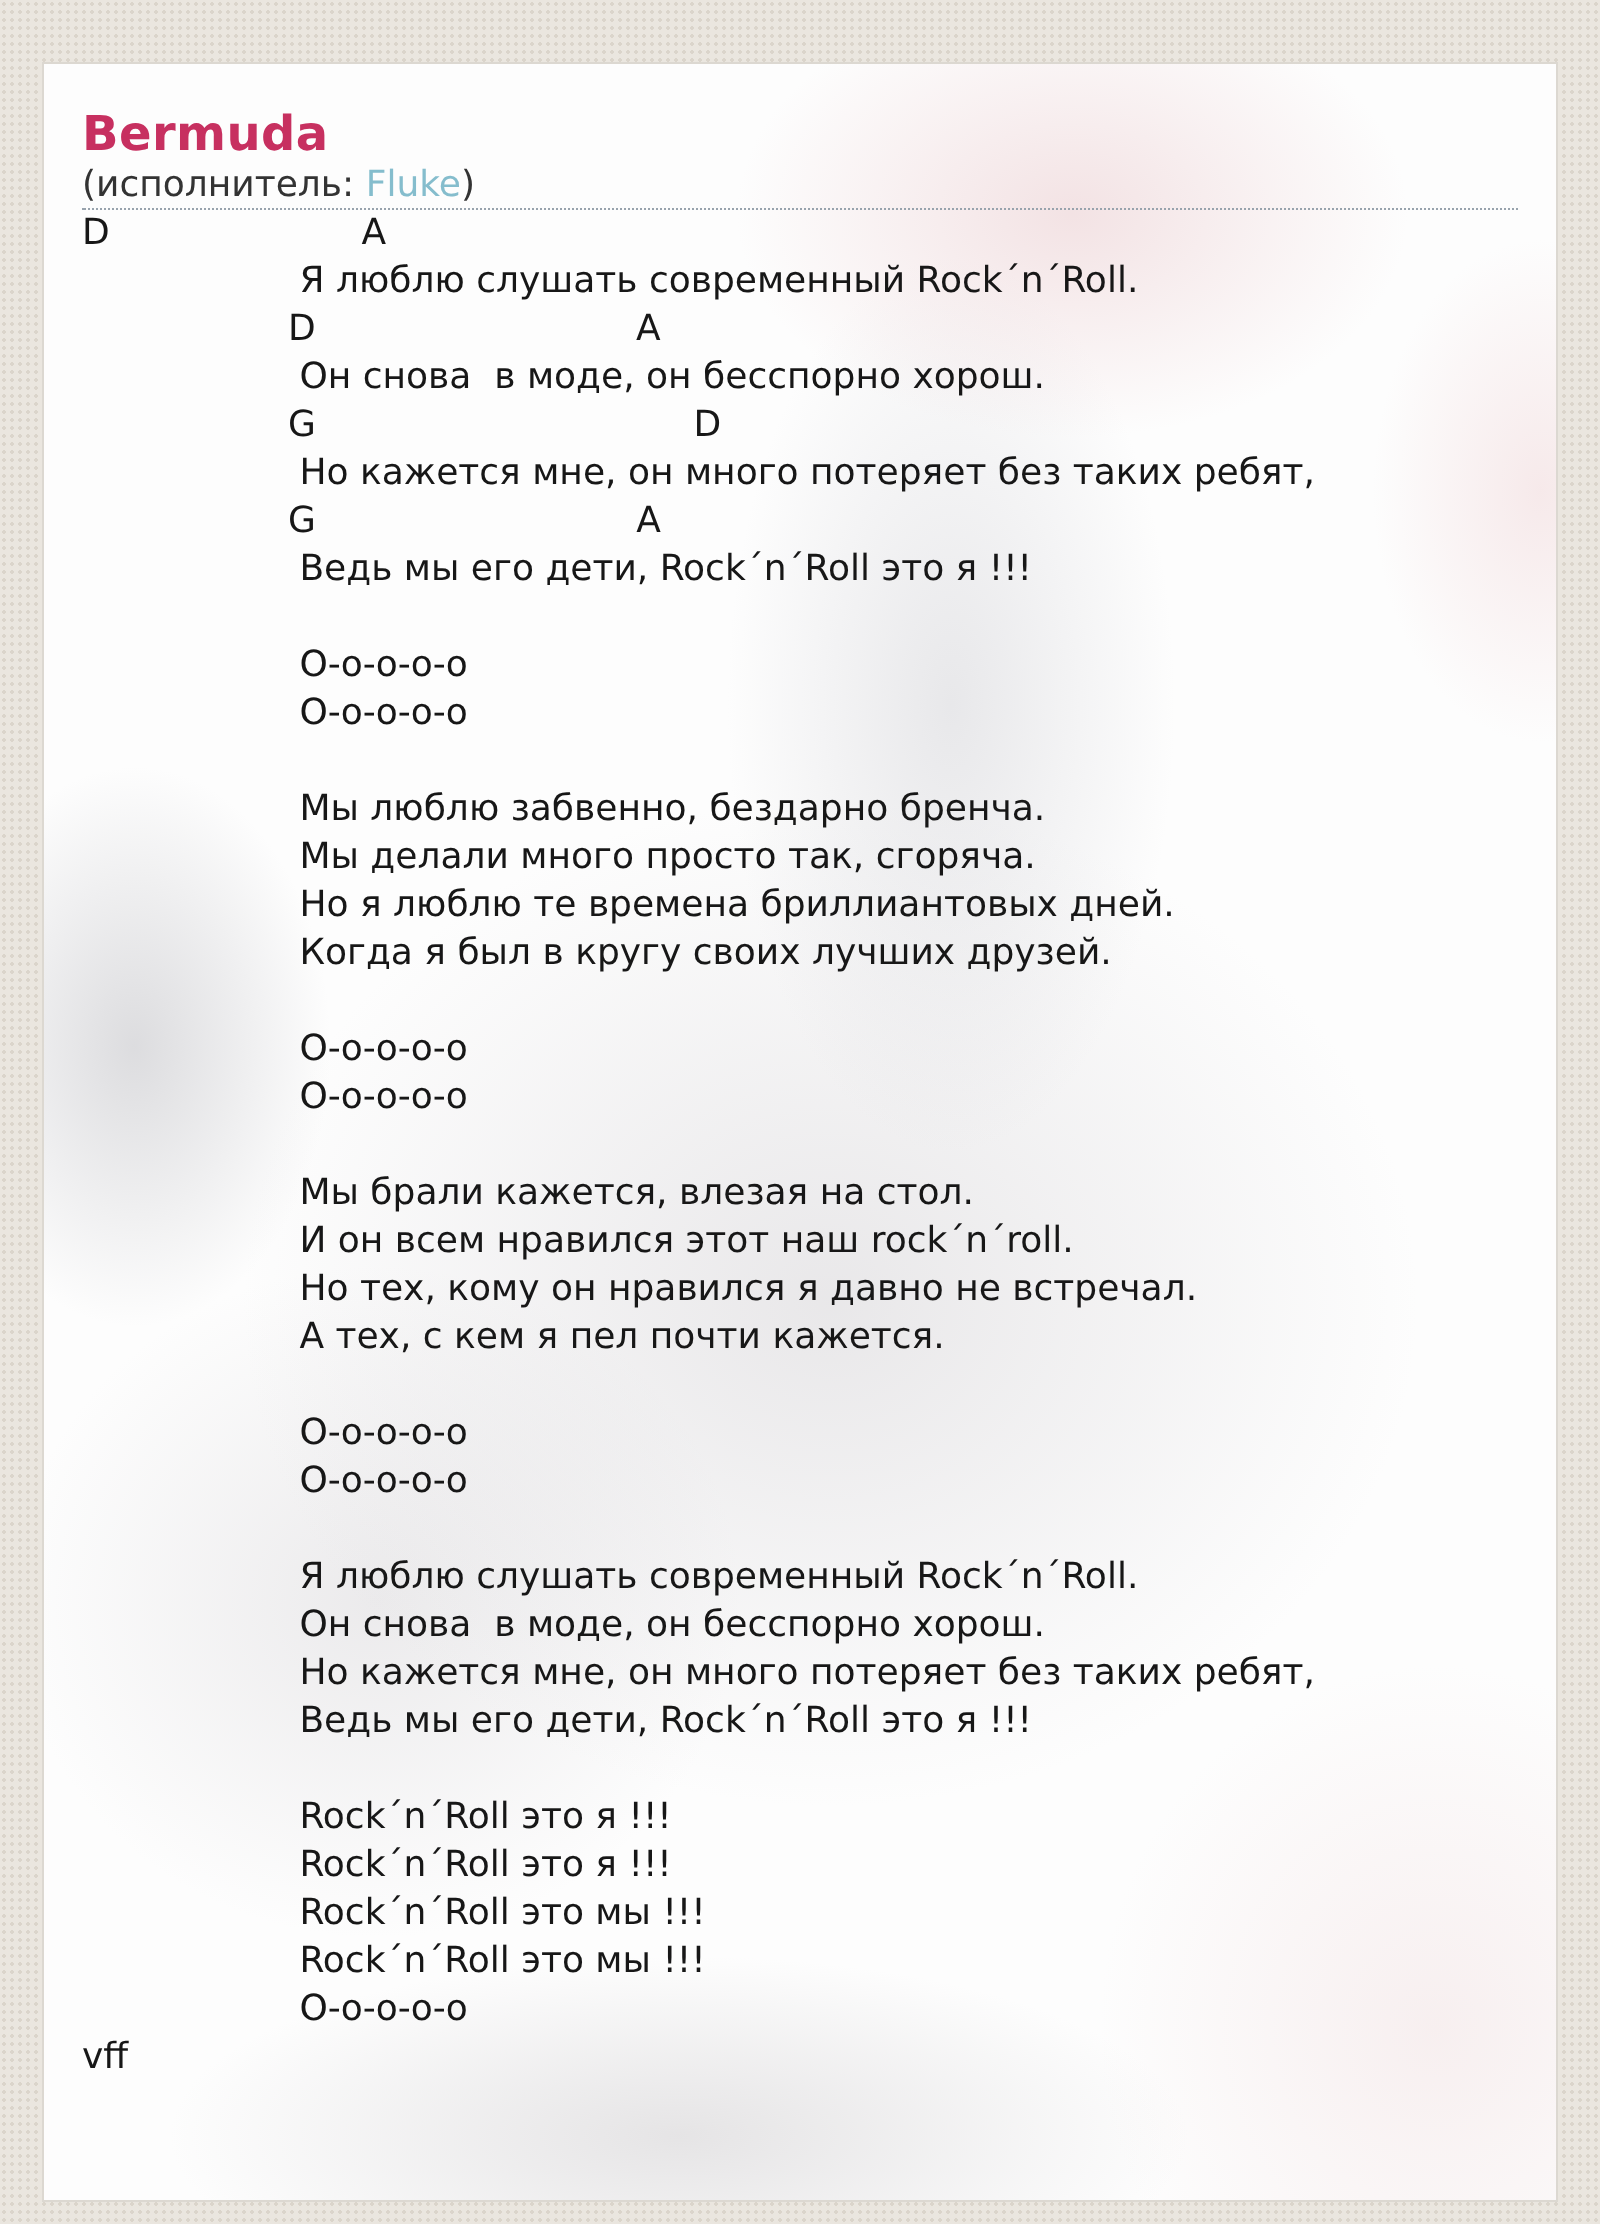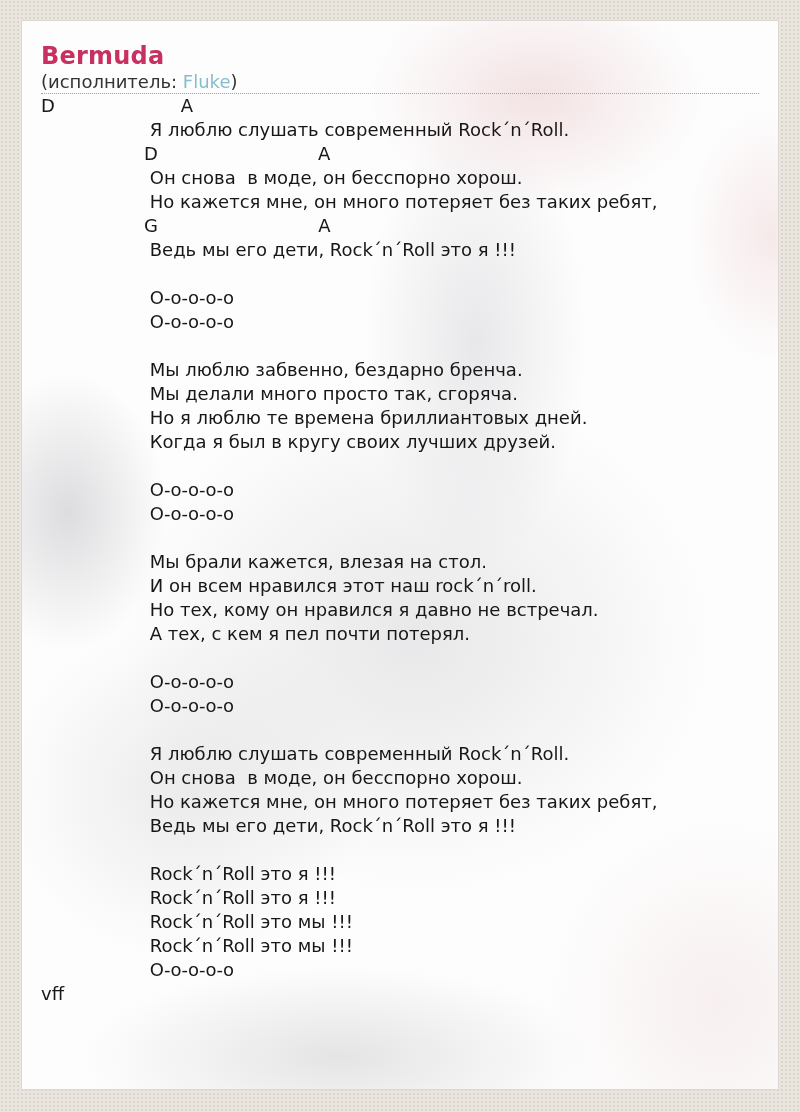--- a/index.html
+++ b/index.html
@@ -7,21 +7,21 @@
     width:800px;height:1112px;
     background-color:#eae6df;
     background-image:radial-gradient(circle, rgba(205,198,186,0.55) 0.8px, rgba(0,0,0,0) 1px);
     background-size:4px 4px;
     font-family:"DejaVu Sans", sans-serif;
     overflow:hidden;
     position:relative;
   }
   .page{
     position:absolute;
-    left:21px; top:20px;
+    left:21px; top:31px;
     width:758px; height:1070px;
     background:#fdfdfd;
     border:1px solid #dcd8d1;
     box-sizing:border-box;
     padding:22px 19px 0 19px;
     overflow:hidden;
   }
   
   .photo{
     position:absolute; left:0; top:0; right:0; bottom:0;
@@ -76,39 +76,40 @@
   <div class="content">
     <h1 class="title">Bermuda</h1>
     <div class="artist-line">
       <span>(исполнитель: </span><a class="artist-link">Fluke</a><span>)</span>
     </div>
     <div class="songtext">
         <div class="line chords">D                      A</div>
         <div class="line lyric">                   Я люблю слушать современный Rock´n´Roll.</div>
         <div class="line chords">                  D                            A</div>
         <div class="line lyric">                   Он снова  в моде, он бесспорно хорош.</div>
+        <div class="line chords">                  G                                 D</div>
         <div class="line lyric">                   Но кажется мне, он много потеряет без таких ребят,</div>
         <div class="line chords">                  G                            A</div>
         <div class="line lyric">                   Ведь мы его дети, Rock´n´Roll это я !!!</div>
         <div class="line blank">&nbsp;</div>
         <div class="line lyric">                   О-о-о-о-о</div>
         <div class="line lyric">                   О-о-о-о-о</div>
         <div class="line blank">&nbsp;</div>
         <div class="line lyric">                   Мы люблю забвенно, бездарно бренча.</div>
         <div class="line lyric">                   Мы делали много просто так, сгоряча.</div>
         <div class="line lyric">                   Но я люблю те времена бриллиантовых дней.</div>
         <div class="line lyric">                   Когда я был в кругу своих лучших друзей.</div>
         <div class="line blank">&nbsp;</div>
         <div class="line lyric">                   О-о-о-о-о</div>
         <div class="line lyric">                   О-о-о-о-о</div>
         <div class="line blank">&nbsp;</div>
         <div class="line lyric">                   Мы брали кажется, влезая на стол.</div>
         <div class="line lyric">                   И он всем нравился этот наш rock´n´roll.</div>
         <div class="line lyric">                   Но тех, кому он нравился я давно не встречал.</div>
-        <div class="line lyric">                   А тех, с кем я пел почти потерял.</div>
+        <div class="line lyric">                   А тех, с кем я пел почти кажется.</div>
         <div class="line blank">&nbsp;</div>
         <div class="line lyric">                   О-о-о-о-о</div>
         <div class="line lyric">                   О-о-о-о-о</div>
         <div class="line blank">&nbsp;</div>
         <div class="line lyric">                   Я люблю слушать современный Rock´n´Roll.</div>
         <div class="line lyric">                   Он снова  в моде, он бесспорно хорош.</div>
         <div class="line lyric">                   Но кажется мне, он много потеряет без таких ребят,</div>
         <div class="line lyric">                   Ведь мы его дети, Rock´n´Roll это я !!!</div>
         <div class="line blank">&nbsp;</div>
         <div class="line lyric">                   Rock´n´Roll это я !!!</div>

